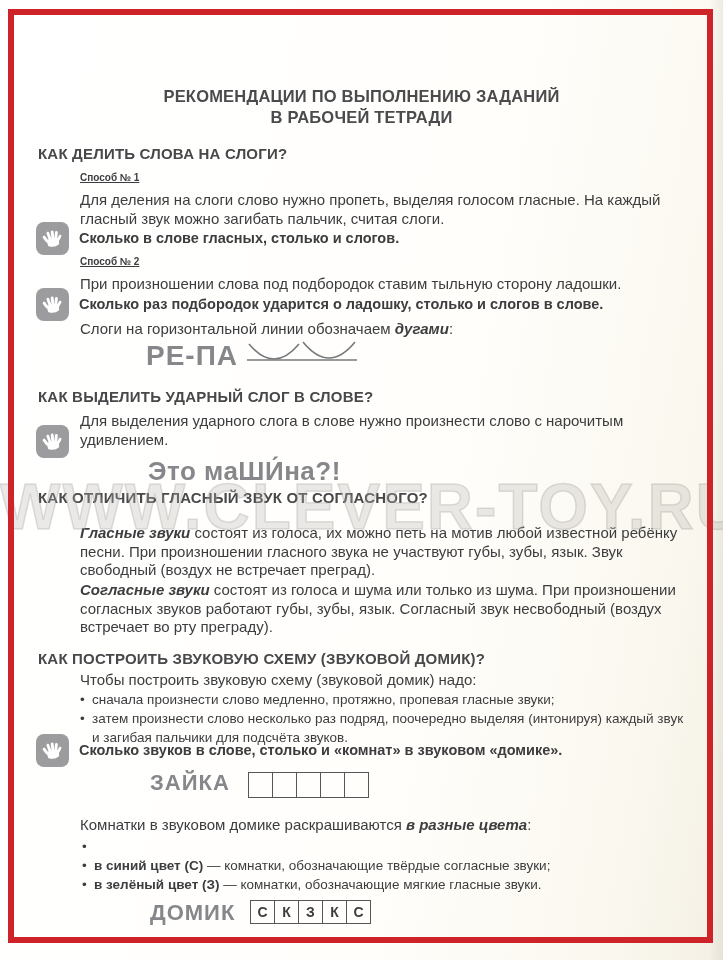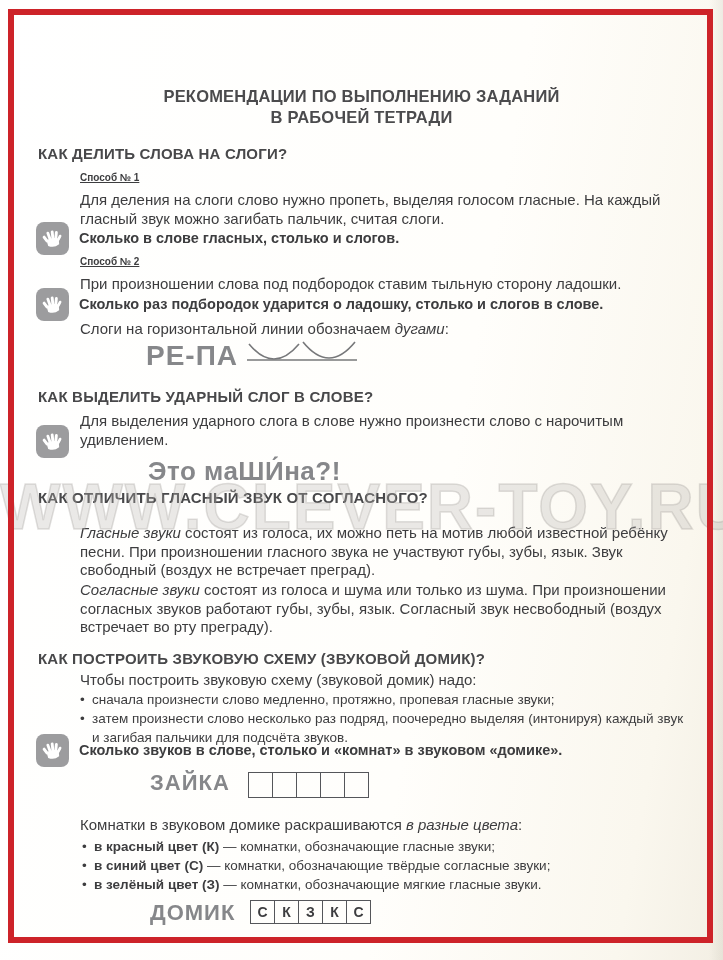--- a/index.html
+++ b/index.html
@@ -14,21 +14,21 @@
   .blk{position:absolute;margin-top:32px;}
   .title{width:100%;text-align:center;font-weight:700;font-size:16.5px;line-height:21px;color:#4b4b4d;letter-spacing:.2px;}
   h2.sec{margin:0;font-size:15px;line-height:19px;font-weight:700;color:#48484a;letter-spacing:.2px;}
   .label{font-size:10px;font-weight:700;text-decoration:underline;}
   .para{font-size:15px;line-height:18.5px;width:612px;}
   .rule-row{display:flex;align-items:center;gap:10px;}
   .hand-icon{flex:0 0 auto;width:33px;height:33px;border-radius:8px;background:#9c9c9e;
         display:flex;align-items:center;justify-content:center;}
   .hand-icon svg{transform:rotate(-8deg);}
   .rule-text{font-size:14.5px;font-weight:700;line-height:17px;max-width:600px;}
-  .bi{font-weight:400;font-style:italic;}
+  .bi{font-weight:700;font-style:italic;}
   .b{font-weight:700;}
   .gray-word{font-weight:700;color:#86878a;letter-spacing:1px;}
   .repa{font-size:28px;}
   .mashina{font-size:26px;letter-spacing:.5px;}
   .house-word{font-size:22px;}
   .bullet{display:flex;font-size:13.5px;line-height:18.5px;width:612px;}
   .bullet .dot{flex:0 0 12px;}
   .cells{display:flex;}
   .cell{width:23px;height:24px;border:1.6px solid #55565a;border-left-width:0;
         display:flex;align-items:center;justify-content:center;
@@ -158,21 +158,20 @@
       <span class="cell"></span>
       <span class="cell"></span>
       <span class="cell"></span>
       <span class="cell"></span>
       <span class="cell"></span>
     </div>
 
     <div class="blk para" style="top:784px;left:80px;"><span>Комнатки в звуковом домике раскрашиваются </span><span class="bi">в разные цвета</span><span>:</span></div>
     <div class="blk bullet" style="top:806px;left:82px;">
       <span class="dot">•</span>
-      <span><span class="b">в красный цвет (К)</span><span> — комнатки, обозначающие гласные звуки;</span></span>
     </div>
     <div class="blk bullet" style="top:825px;left:82px;">
       <span class="dot">•</span>
       <span><span class="b">в синий цвет (С)</span><span> — комнатки, обозначающие твёрдые согласные звуки;</span></span>
     </div>
     <div class="blk bullet" style="top:844px;left:82px;">
       <span class="dot">•</span>
       <span><span class="b">в зелёный цвет (З)</span><span> — комнатки, обозначающие мягкие гласные звуки.</span></span>
     </div>
     <div class="blk gray-word house-word" style="top:868px;left:150px;">ДОМИК</div>

